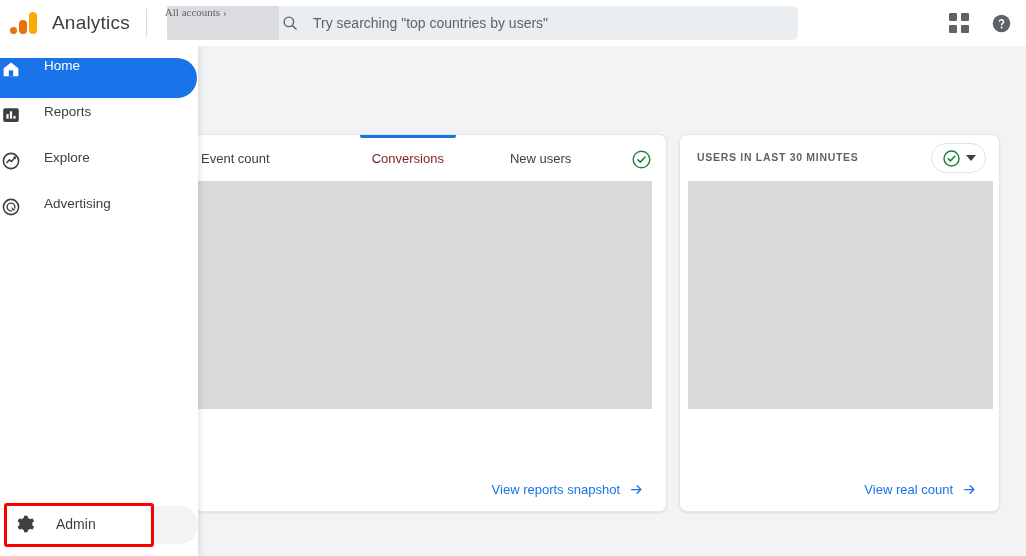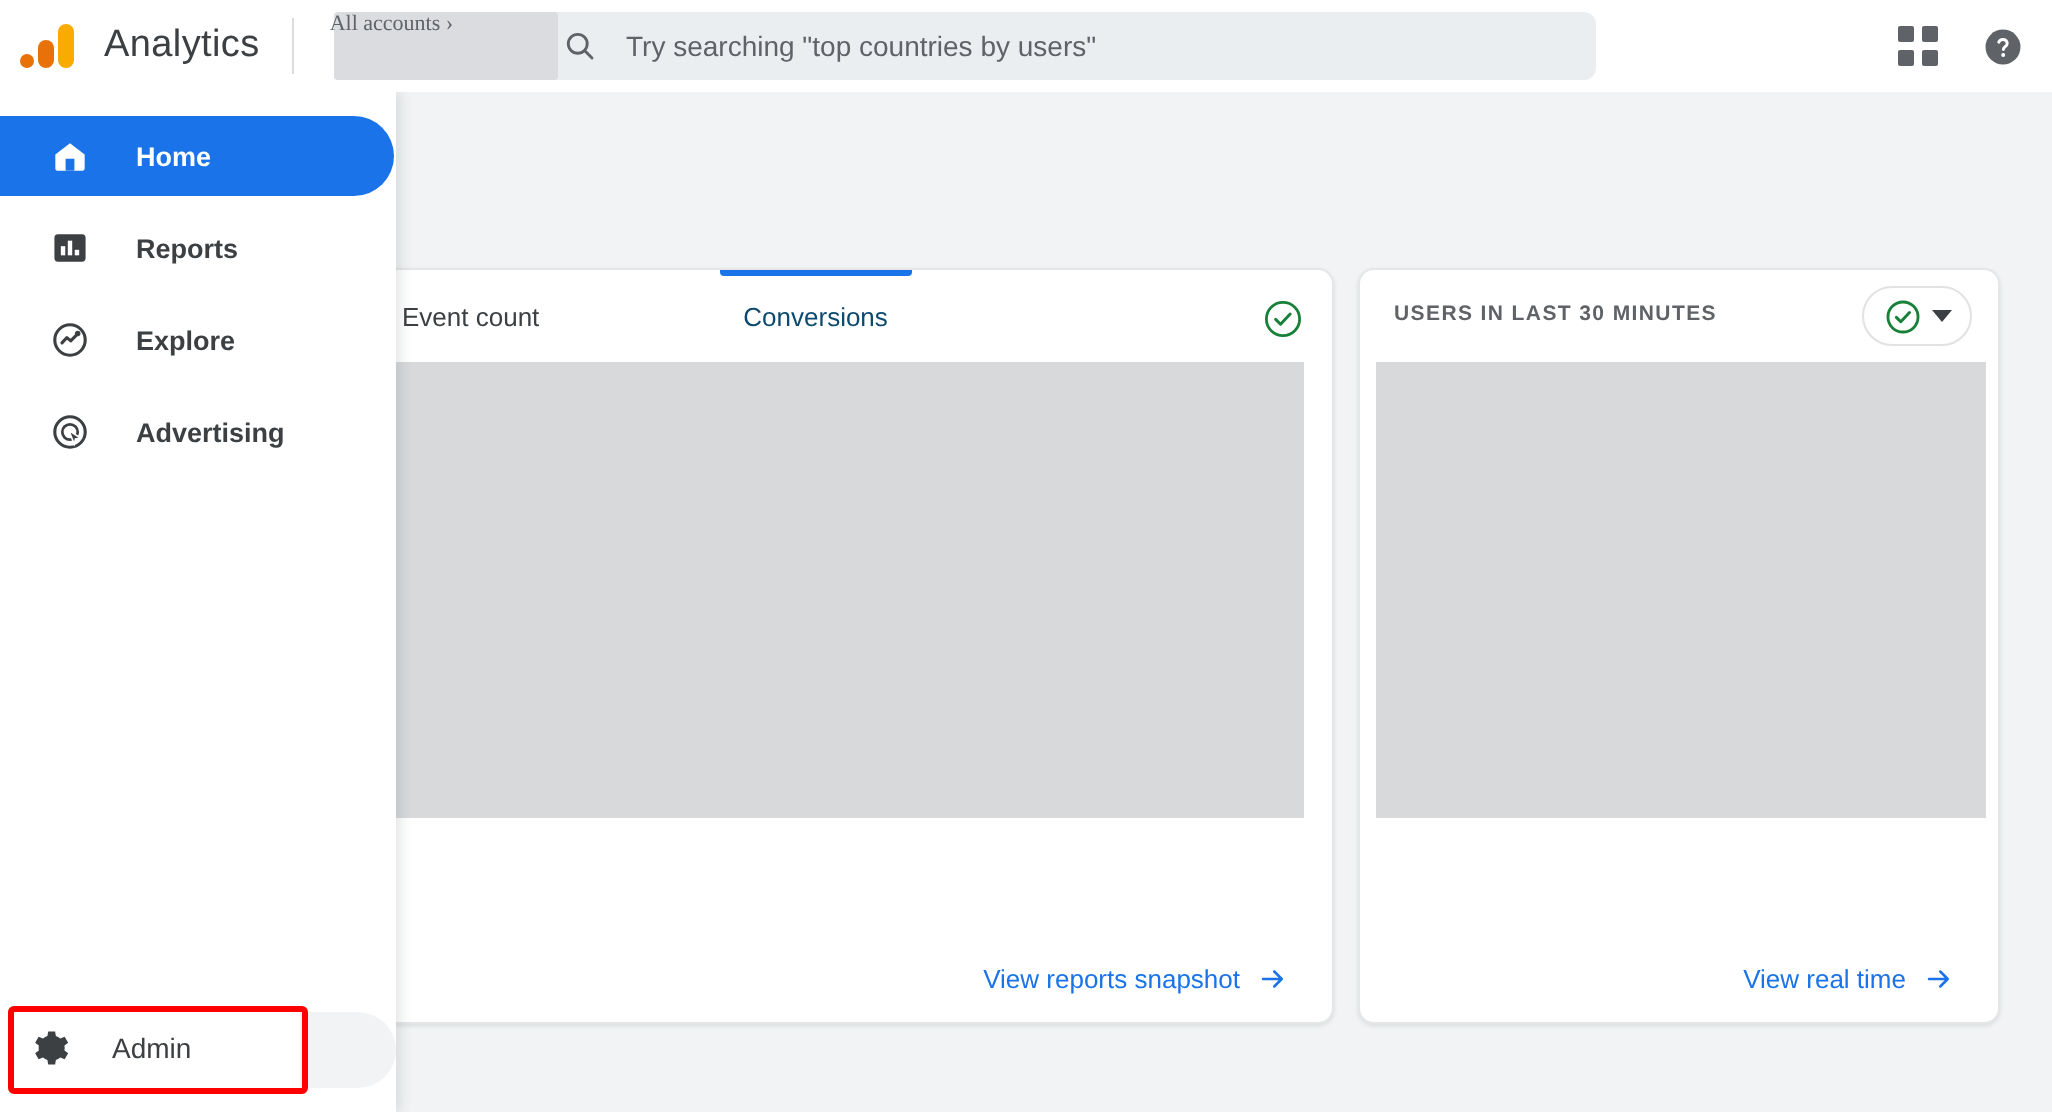--- a/index.html
+++ b/index.html
@@ -73,21 +73,21 @@
     box-shadow: 0 1px 2px rgba(60,64,67,.12);
   }
   #card-reports { left: 92px; top: 88px; width: 575px; height: 378px; }
   #card-realtime { left: 679px; top: 88px; width: 321px; height: 378px; }
 
   .tabs { position: absolute; top: 0; left: 0; height: 46px; display: flex; align-items: center; }
   .tab {
     font-size: 13px; color: #3c4043; height: 46px; display: flex; align-items: center;
     position: relative; white-space: nowrap;
   }
-  .tab.active { color: #0c4a6e; }
+  .tab.active { color: #7f1d1d; }
   .tab.active::before {
     content: ""; position: absolute; top: 0; left: -12px; right: -12px; height: 3px;
     background: #1a73e8; border-radius: 0 0 2px 2px;
   }
   .tab-check { position: absolute; right: 14px; top: 14px; width: 21px; height: 21px; }
 
   .placeholder-block { position: absolute; background: #d7d9db; }
   #ph-left { left: 16px; top: 46px; width: 543px; height: 228px; }
   #ph-right { left: 8px; top: 46px; width: 305px; height: 228px; }
 
@@ -118,23 +118,23 @@
     position: absolute; left: 92px; top: 455px; font-size: 16px; color: #3c4043;
   }
 
   
   .sidebar {
     position: absolute; left: 0; top: 46px; width: 198px; height: 510px;
     background: #ffffff; z-index: 30;
     box-shadow: 2px 0 6px rgba(60,64,67,.14);
   }
   .nav-item {
-    position: relative; height: 40px; display: flex; align-items: center;
-    margin: 0 0 6px 0; padding-left: 24px; cursor: pointer;
-    border-radius: 0 20px 20px 0; width: 197px; font-weight: bold;
+    position: relative; height: 40px; display: flex; align-items: flex-start;
+    margin: 0 0 6px 0; padding-left: 0; cursor: pointer;
+    border-radius: 0 20px 20px 0; width: 197px;
   }
   .nav-item .nav-icon { width: 22px; height: 22px; margin-right: 22px; flex: none; }
   .nav-item .nav-label { font-size: 13.5px; color: #3c4043; }
   .nav-item.active { background: #1a73e8; }
   .nav-item.active .nav-label { color: #ffffff; }
   .nav-list { padding-top: 12px; }
 
   .admin-slot { position: absolute; left: 0; bottom: 8px; width: 198px; height: 44px; }
   .admin-item {
     position: absolute; left: 6px; top: 0; width: 148px; height: 40px;
@@ -161,20 +161,23 @@
 
     <div class="section-heading">d</div>
 
     <div class="card" id="card-reports">
       <div class="tabs" style="left:108px;">
         <div class="tab" style="margin-right:102px;">
           <span>Event count</span>
         </div>
         <div class="tab active" style="margin-right:66px;">
           <span>Conversions</span>
+        </div>
+        <div class="tab">
+          <span>New users</span>
         </div>
       </div>
 
       <svg class="tab-check" viewBox="0 0 24 24">
         <circle cx="12" cy="12" r="9.5" fill="none" stroke="#188038" stroke-width="1.6"></circle>
         <path d="M7.8 12.2l2.8 2.8 5.5-5.8" fill="none" stroke="#188038" stroke-width="1.7" stroke-linecap="round" stroke-linejoin="round"></path>
       </svg>
 
       <div class="placeholder-block" id="ph-left"></div>
 
@@ -196,21 +199,21 @@
             <circle cx="12" cy="12" r="9.5" fill="none" stroke="#188038" stroke-width="1.8"></circle>
             <path d="M7.8 12.2l2.8 2.8 5.5-5.8" fill="none" stroke="#188038" stroke-width="1.9" stroke-linecap="round" stroke-linejoin="round"></path>
           </svg>
           <span class="rt-caret"></span>
         </div>
       </div>
 
       <div class="placeholder-block" id="ph-right"></div>
 
       <div class="card-link" id="link-realtime">
-        <span>View real time</span>
+        <span>View real count</span>
         <svg class="arrow-right" viewBox="0 0 24 24">
           <path d="M4 12h15M13 6l6 6-6 6" fill="none" stroke="#1a73e8" stroke-width="2" stroke-linecap="round" stroke-linejoin="round"></path>
         </svg>
       </div>
     </div>
 
   </div>
 
   <div class="sidebar">
     <div class="nav-list">

